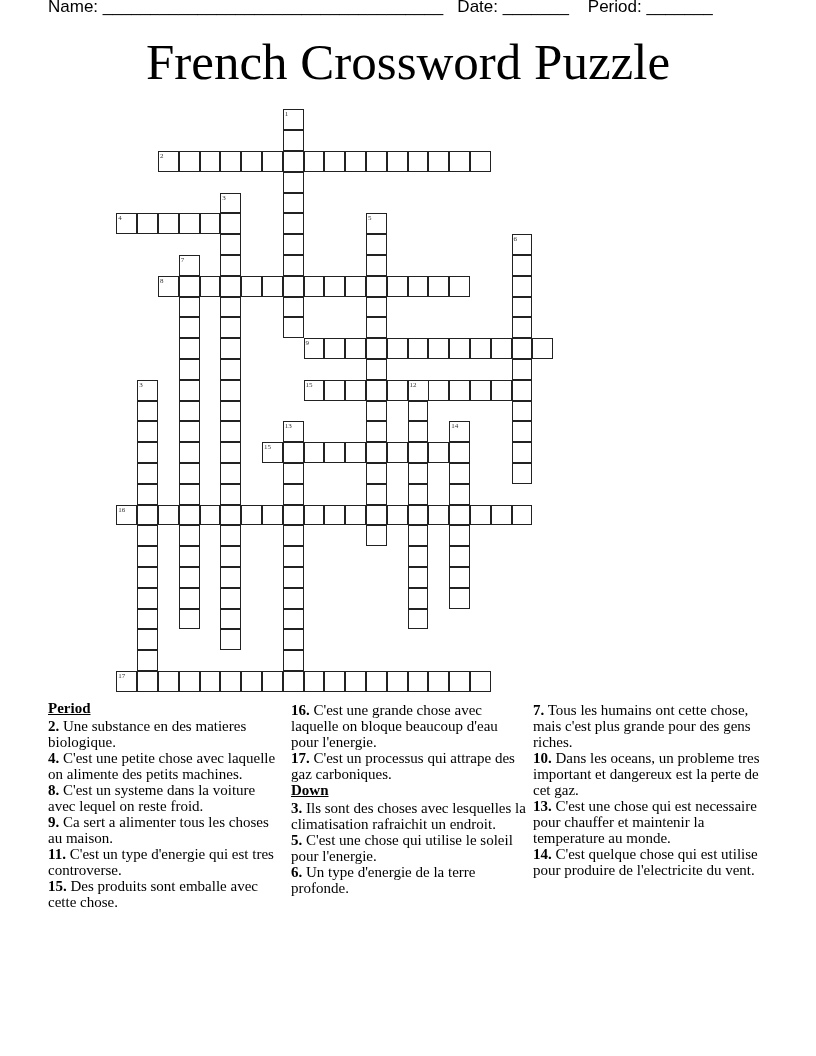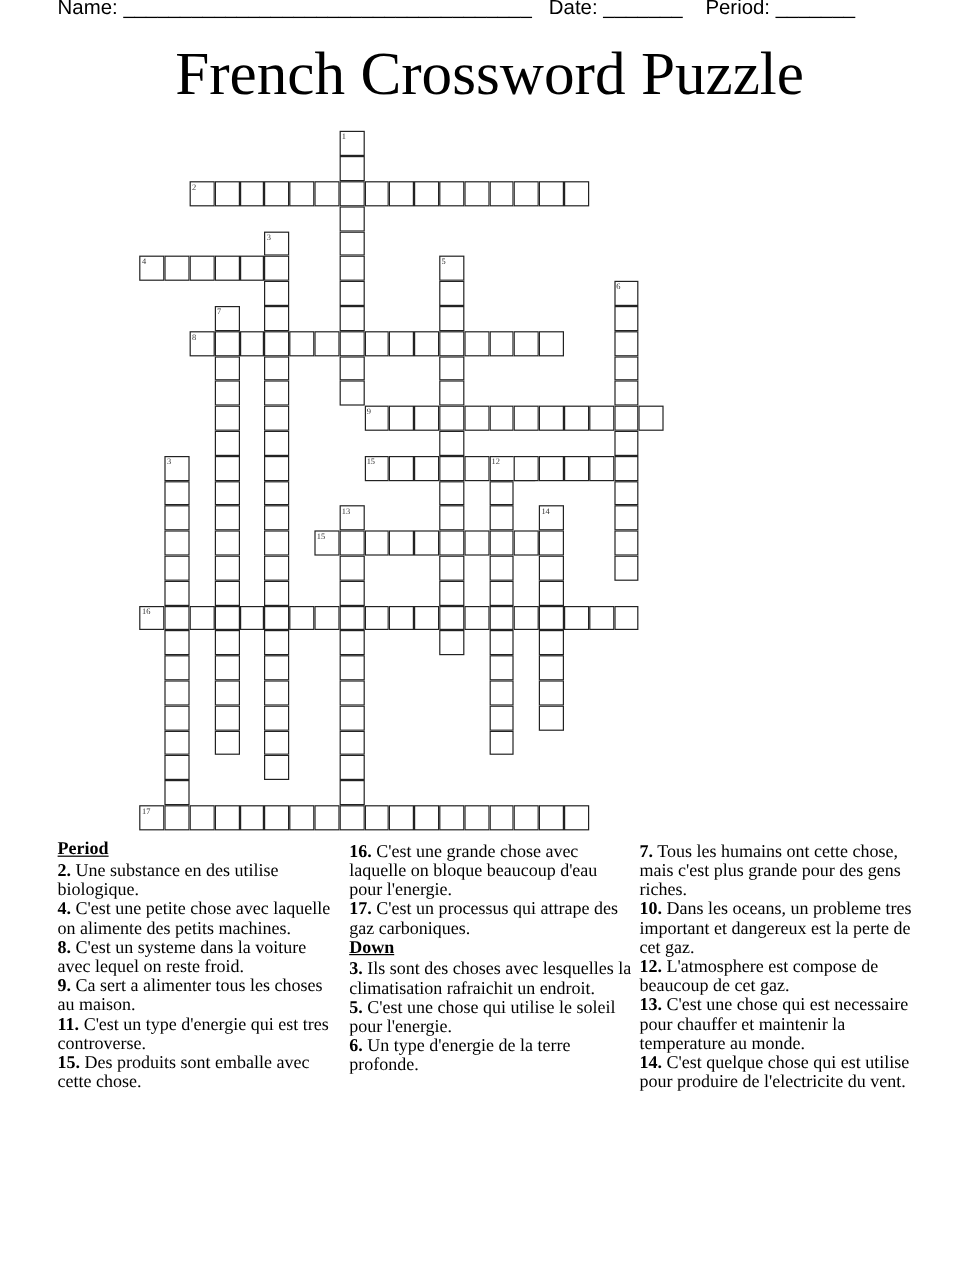--- a/index.html
+++ b/index.html
@@ -284,36 +284,35 @@
     <div class="cell" style="left: 249.6px; top: 561.6px;"></div>
     <div class="cell" style="left: 270.4px; top: 561.6px;"></div>
     <div class="cell" style="left: 291.2px; top: 561.6px;"></div>
     <div class="cell" style="left: 312px; top: 561.6px;"></div>
     <div class="cell" style="left: 332.8px; top: 561.6px;"></div>
     <div class="cell" style="left: 353.6px; top: 561.6px;"></div>
   </div>
 
 <div class="clues col1">
   <span class="heading">Period</span>
-  <div class="clue"><b>2.</b> <span>Une substance en des utilise biologique.</span></div>
+  <div class="clue"><b>2.</b> <span>Une substance en des matieres biologique.</span></div>
   <div class="clue"><b>4.</b> <span>C'est une petite chose avec laquelle on alimente des petits machines.</span></div>
   <div class="clue"><b>8.</b> <span>C'est un systeme dans la voiture avec lequel on reste froid.</span></div>
   <div class="clue"><b>9.</b> <span>Ca sert a alimenter tous les choses au maison.</span></div>
   <div class="clue"><b>11.</b> <span>C'est un type d'energie qui est tres controverse.</span></div>
   <div class="clue"><b>15.</b> <span>Des produits sont emballe avec cette chose.</span></div>
 </div>
 
 <div class="clues col2" style="top:702px;">
   <div class="clue"><b>16.</b> <span>C'est une grande chose avec laquelle on bloque beaucoup d'eau pour l'energie.</span></div>
   <div class="clue"><b>17.</b> <span>C'est un processus qui attrape des gaz carboniques.</span></div>
   <span class="heading">Down</span>
   <div class="clue"><b>3.</b> <span>Ils sont des choses avec lesquelles la climatisation rafraichit un endroit.</span></div>
   <div class="clue"><b>5.</b> <span>C'est une chose qui utilise le soleil pour l'energie.</span></div>
   <div class="clue"><b>6.</b> <span>Un type d'energie de la terre profonde.</span></div>
 </div>
 
 <div class="clues col3" style="top:702px;">
   <div class="clue"><b>7.</b> <span>Tous les humains ont cette chose, mais c'est plus grande pour des gens riches.</span></div>
   <div class="clue"><b>10.</b> <span>Dans les oceans, un probleme tres important et dangereux est la perte de cet gaz.</span></div>
-  <div class="clue"><b>12.</b> <span>L'atmosphere est compose de beaucoup de cet gaz.</span></div>
   <div class="clue"><b>13.</b> <span>C'est une chose qui est necessaire pour chauffer et maintenir la temperature au monde.</span></div>
   <div class="clue"><b>14.</b> <span>C'est quelque chose qui est utilise pour produire de l'electricite du vent.</span></div>
 </div>
 
 </body></html>

